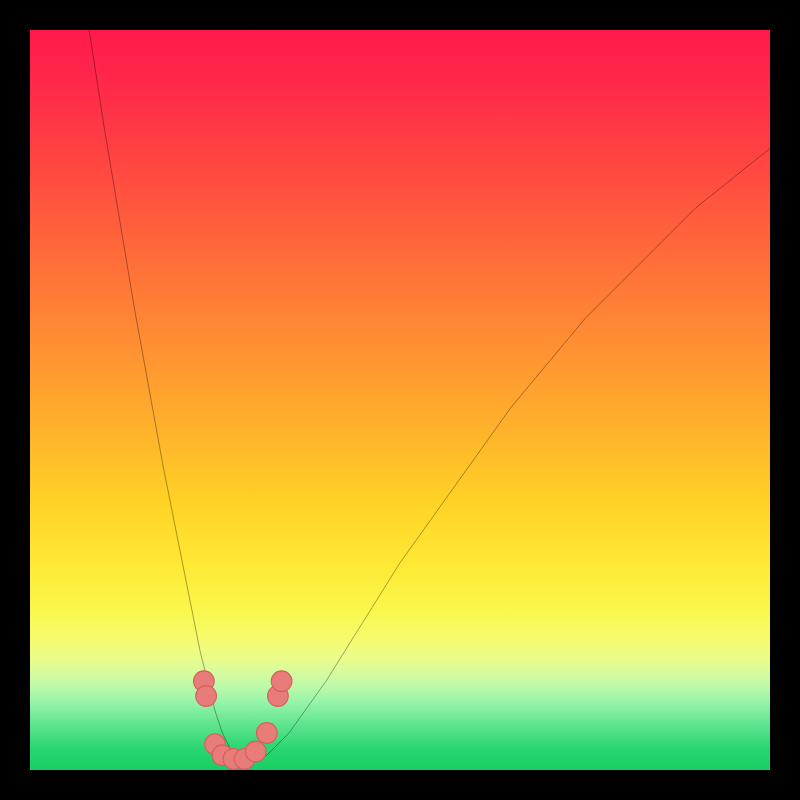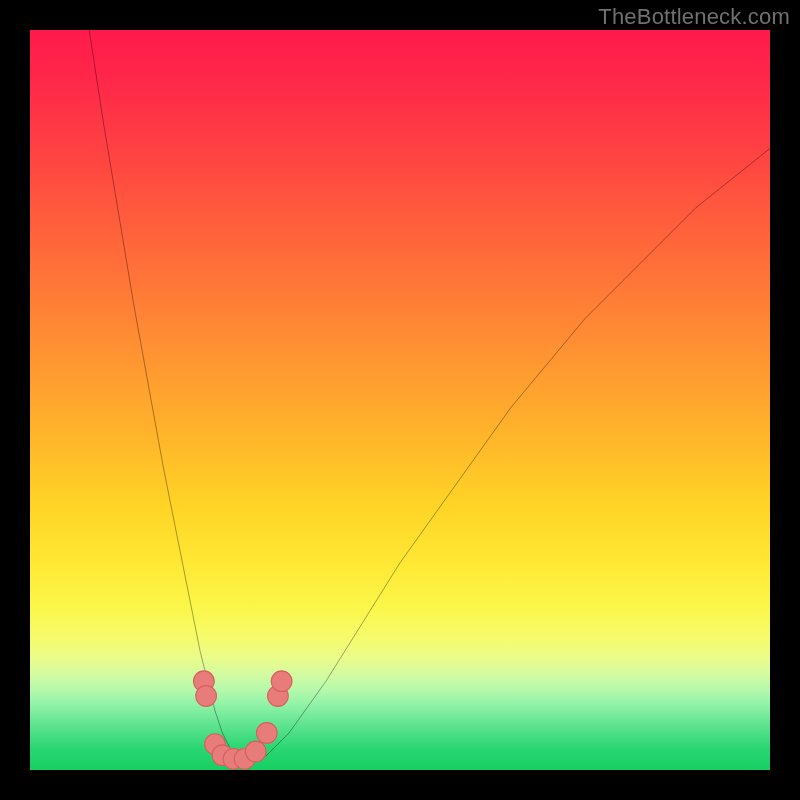--- a/index.html
+++ b/index.html
@@ -63,21 +63,20 @@
     font-size: 22px;
     letter-spacing: 0.2px;
     font-weight: 400;
   }
 </style>
 </head>
 <body>
 
 <div class="stage">
 
-  <div class="watermark">TheBottleneck.com</div>
 
   <div class="plot-area">
     <div class="gradient"></div>
 
     <svg class="curve" viewBox="0 0 100 100" preserveAspectRatio="none">
       <path d="M8.00 0.00 L10.00 13.00 L12.00 25.00 L14.00 37.00 L16.00 48.00 L18.00 59.00 L20.00 69.00 L22.00 79.00 L23.00 84.00 L24.00 88.00 L25.00 92.00 L26.00 95.00 L27.00 97.00 L28.00 98.50 L29.00 99.00 L30.00 99.00 L32.00 98.00 L35.00 95.00 L40.00 88.00 L45.00 80.00 L50.00 72.00 L55.00 65.00 L60.00 58.00 L65.00 51.00 L70.00 45.00 L75.00 39.00 L80.00 34.00 L85.00 29.00 L90.00 24.00 L95.00 20.00 L100.00 16.00" fill="none" stroke="#000000" stroke-width="0.35" vector-effect="non-scaling-stroke"></path>
       <g>
           <circle cx="23.5" cy="88" r="1.4" fill="#e77c7a" stroke="#d95f5c" stroke-width="0.15"></circle>
           <circle cx="23.8" cy="90" r="1.4" fill="#e77c7a" stroke="#d95f5c" stroke-width="0.15"></circle>
           <circle cx="25" cy="96.5" r="1.4" fill="#e77c7a" stroke="#d95f5c" stroke-width="0.15"></circle>

